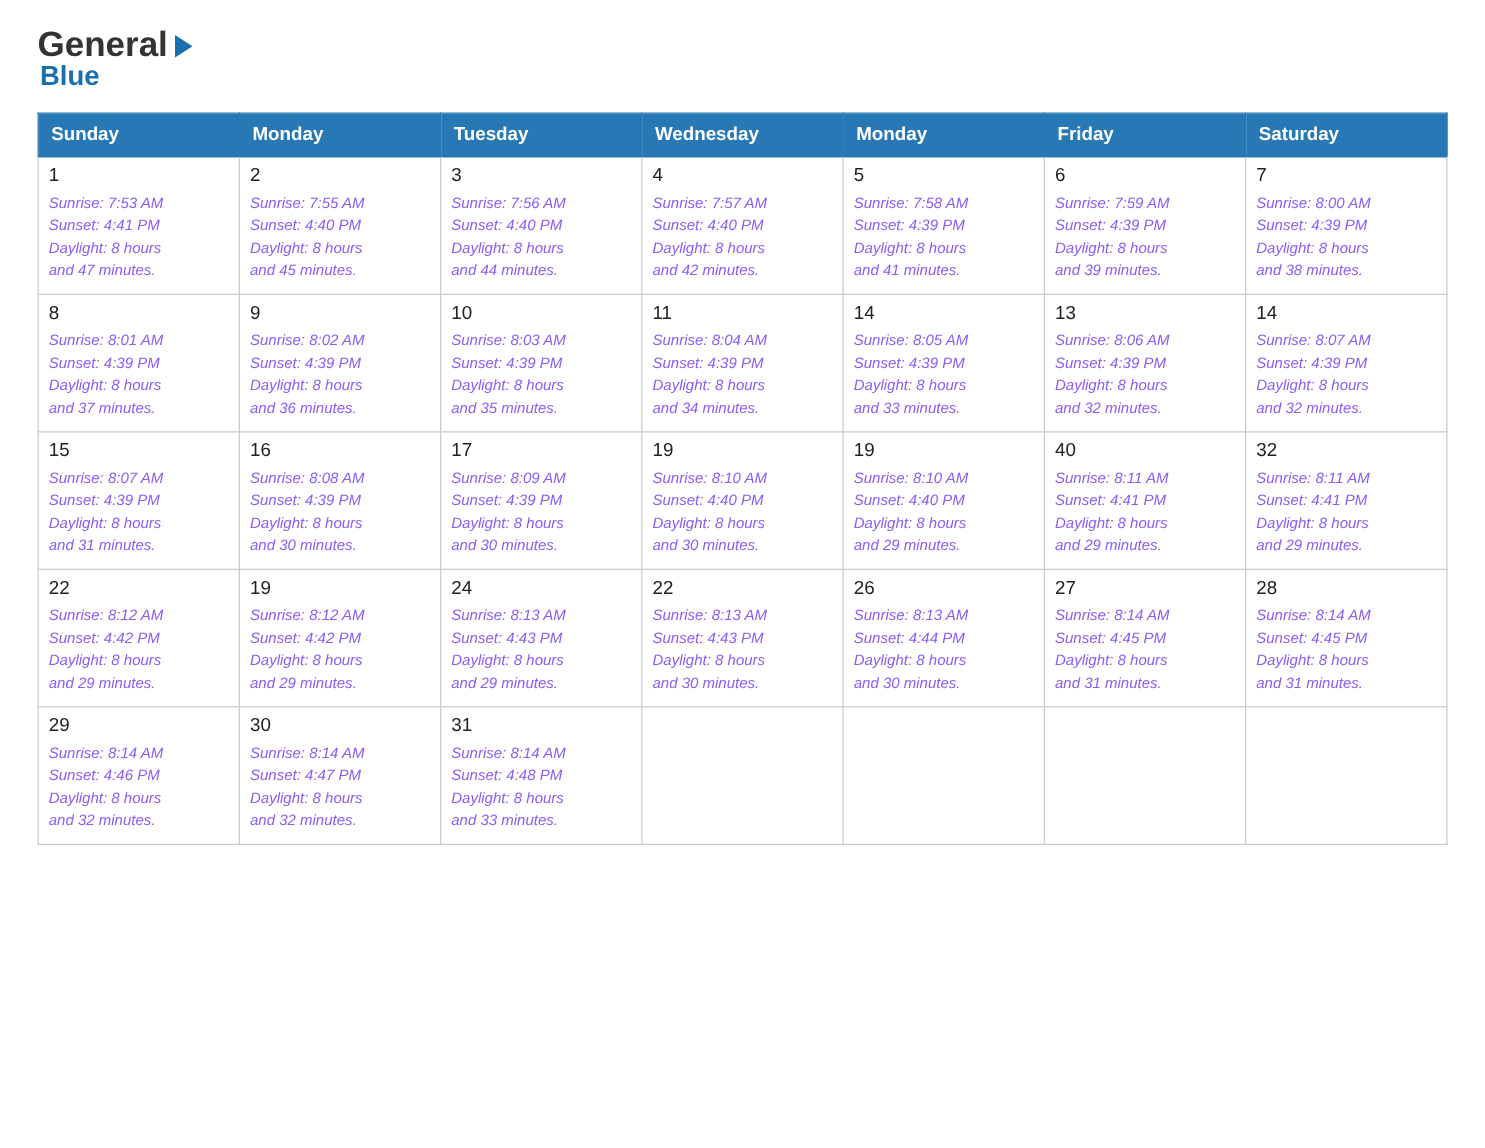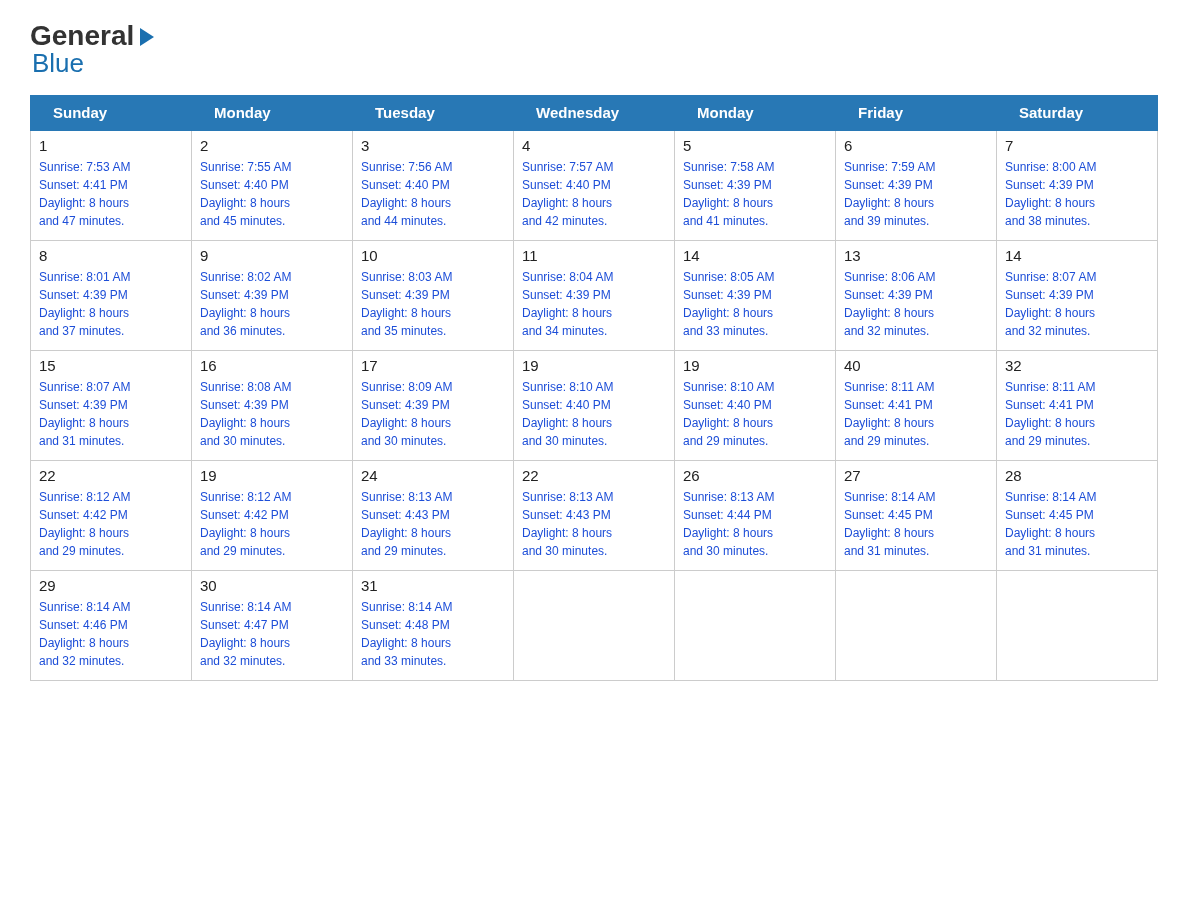--- a/index.html
+++ b/index.html
@@ -23,22 +23,22 @@
       align-items: flex-start;
     }
     .logo-text-general {
       font-size: 28px;
       font-weight: bold;
       color: #333;
       display: flex;
       align-items: center;
     }
     .logo-blue-line {
-      font-size: 26px;
-      font-weight: normal;
+      font-size: 22px;
+      font-weight: bold;
       color: #1a6faf;
       margin-top: -4px;
       margin-left: 2px;
     }
     .title-block {
       text-align: right;
     }
     .title-block h1 {
       font-size: 52px;
       font-weight: normal;
@@ -54,21 +54,21 @@
     .calendar-table {
       width: 100%;
       border-collapse: collapse;
       table-layout: fixed;
     }
     .calendar-table thead tr th {
       background-color: #2878b5;
       color: #fff;
       font-size: 15px;
       font-weight: bold;
-      padding: 8px 22px;
+      padding: 8px 10px;
       text-align: left;
       border: 1px solid #2878b5;
     }
     .calendar-table tbody tr td {
       border: 1px solid #ccc;
       vertical-align: top;
       padding: 6px 8px;
       font-size: 12.5px;
       color: #222;
       min-height: 100px;
@@ -82,21 +82,22 @@
     }
     .day-number {
       font-size: 15px;
       font-weight: normal;
       display: block;
       margin-bottom: 4px;
     }
     .day-info {
       font-size: 12px;
       line-height: 1.5;
-      color: #1d4ed8;
+      color: #8b5cf6;
+      font-style: italic;
     }
     .empty-cell {
       background: #fff;
     }
   </style>
 </head>
 <body>
 
 <div class="header-row">
   <div class="logo">

